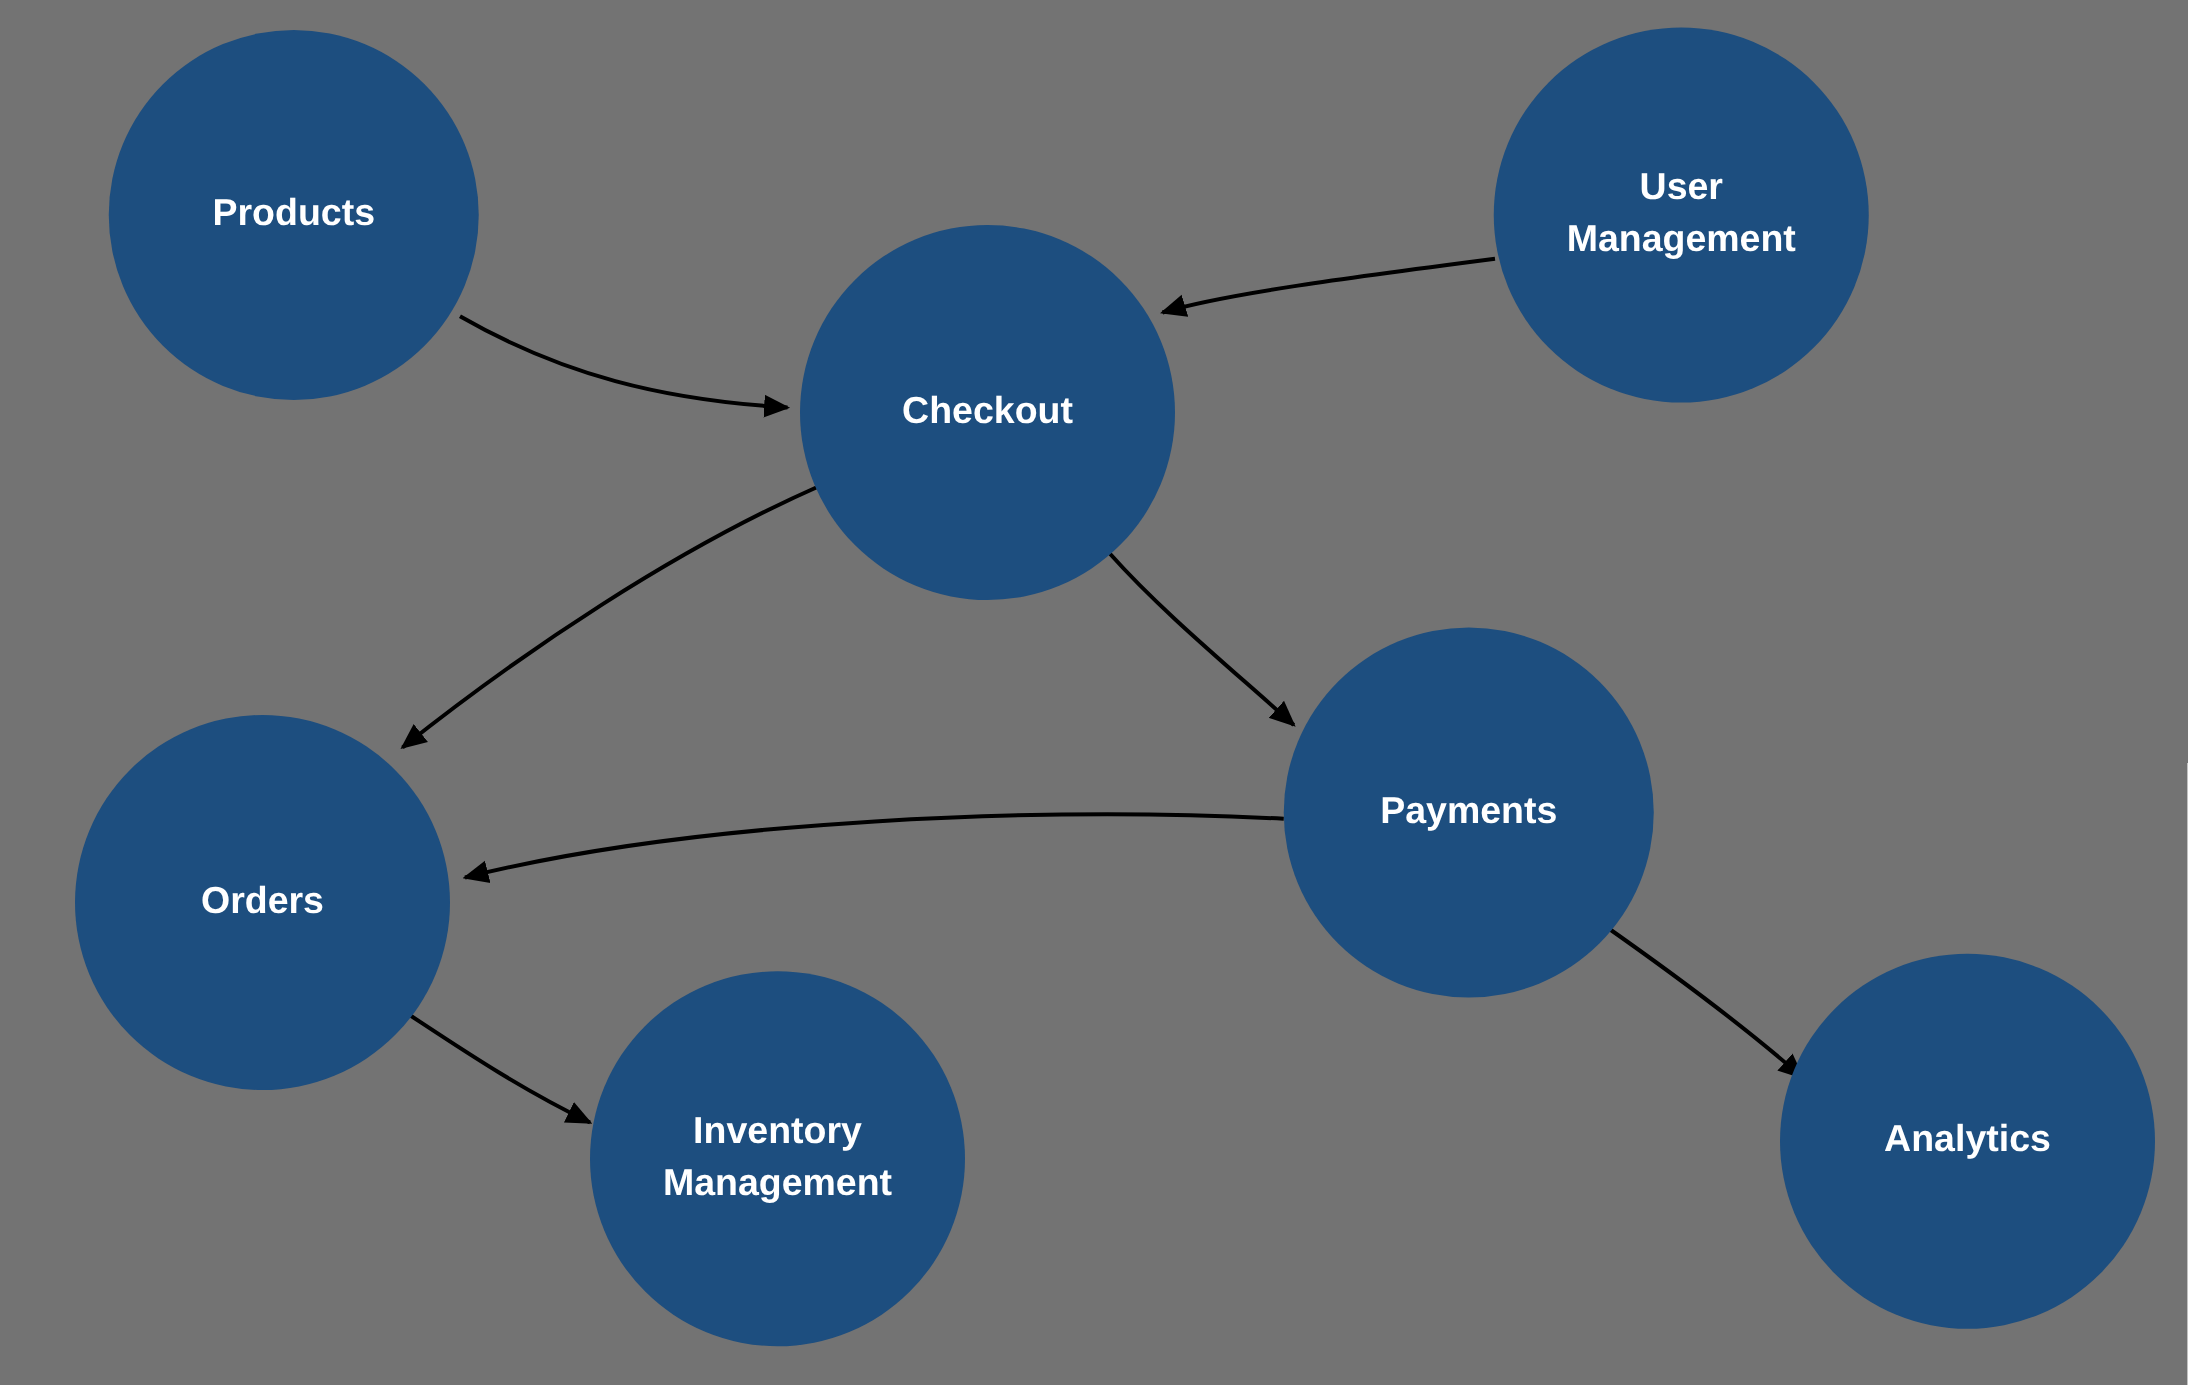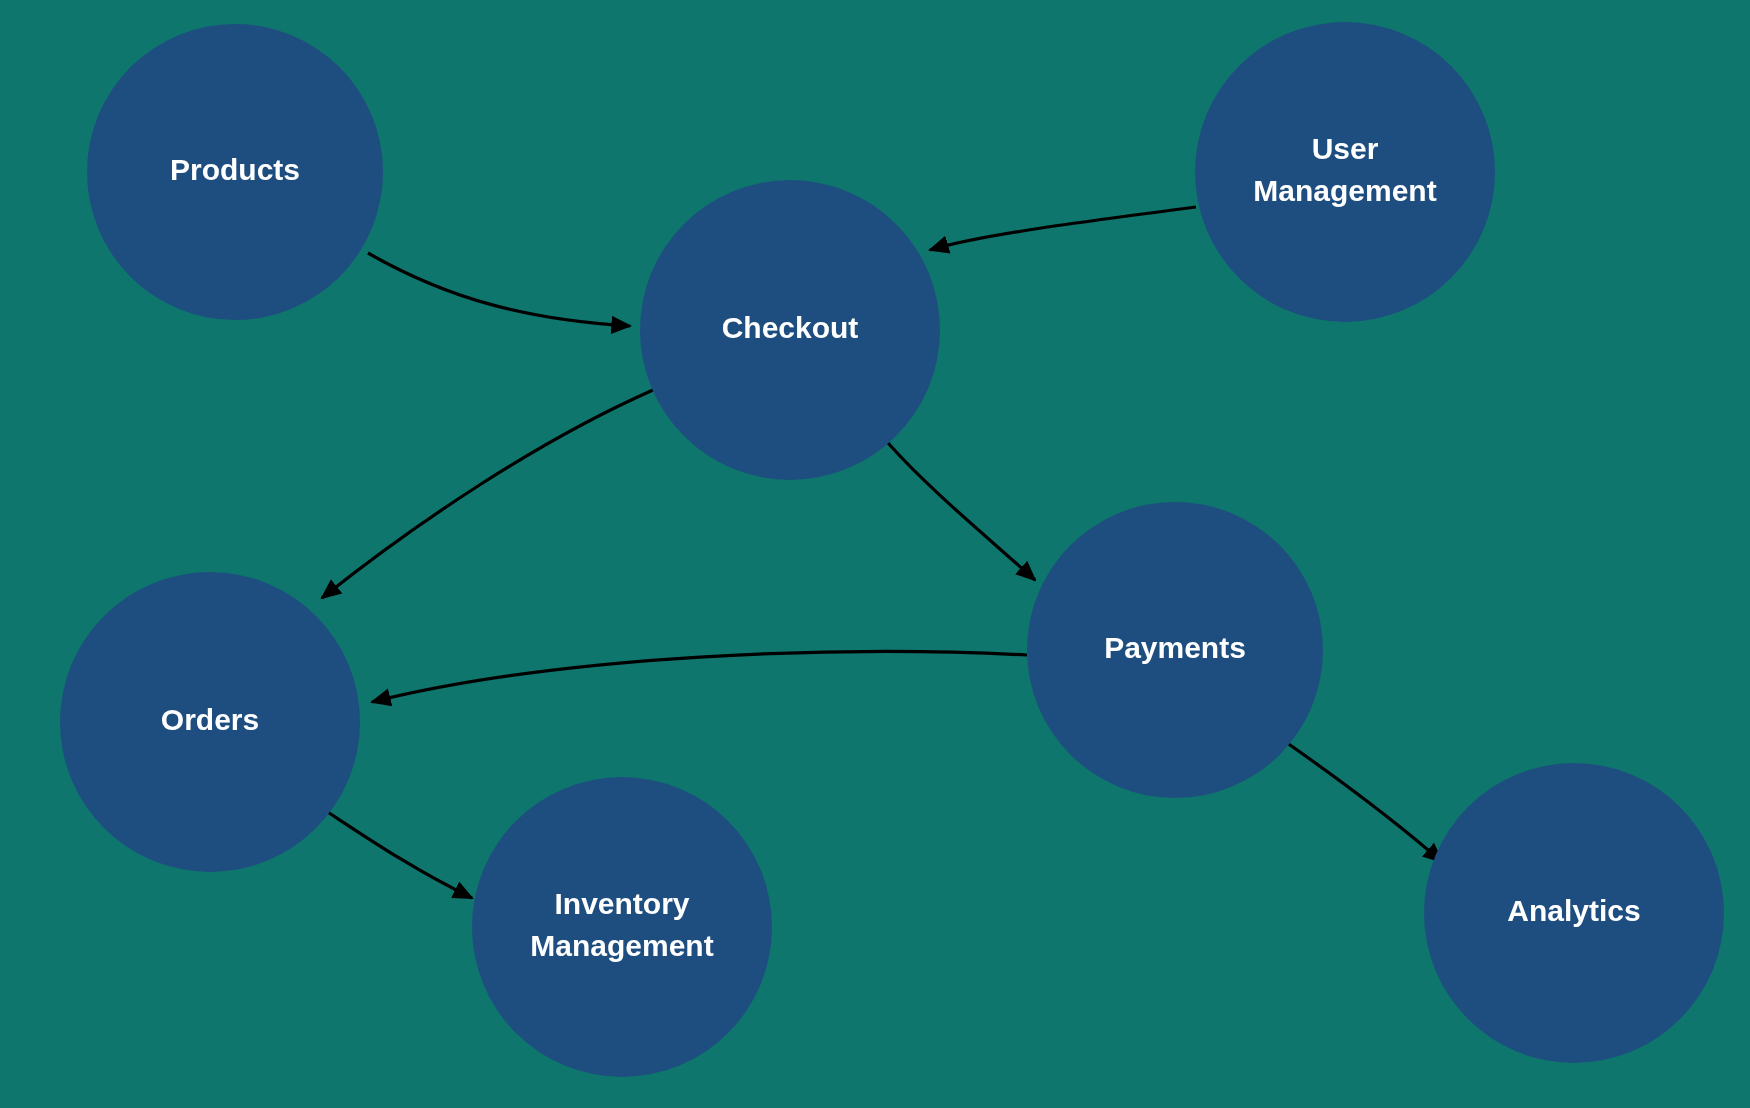--- a/index.html
+++ b/index.html
@@ -11,21 +11,21 @@
   body {
     width: 1750px;
     height: 1108px;
     overflow: hidden;
     font-family: "Liberation Sans", sans-serif;
   }
   #graph-canvas {
     position: relative;
     width: 1750px;
     height: 1108px;
-    background: #0f766e;
+    background: #737373;
   }
   #graph-svg {
     position: absolute;
     top: 0;
     left: 0;
     width: 1750px;
     height: 1108px;
   }
   .edge-path {
     fill: none;

